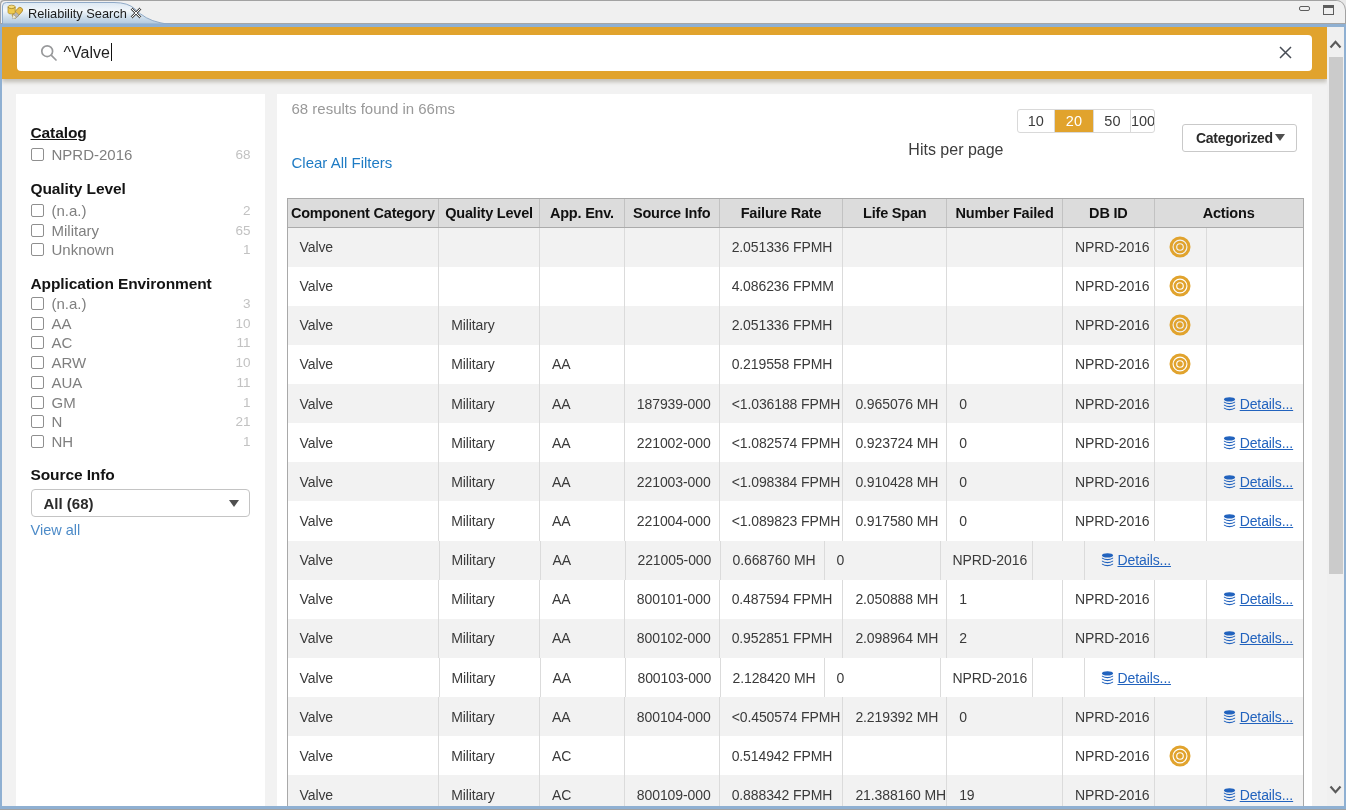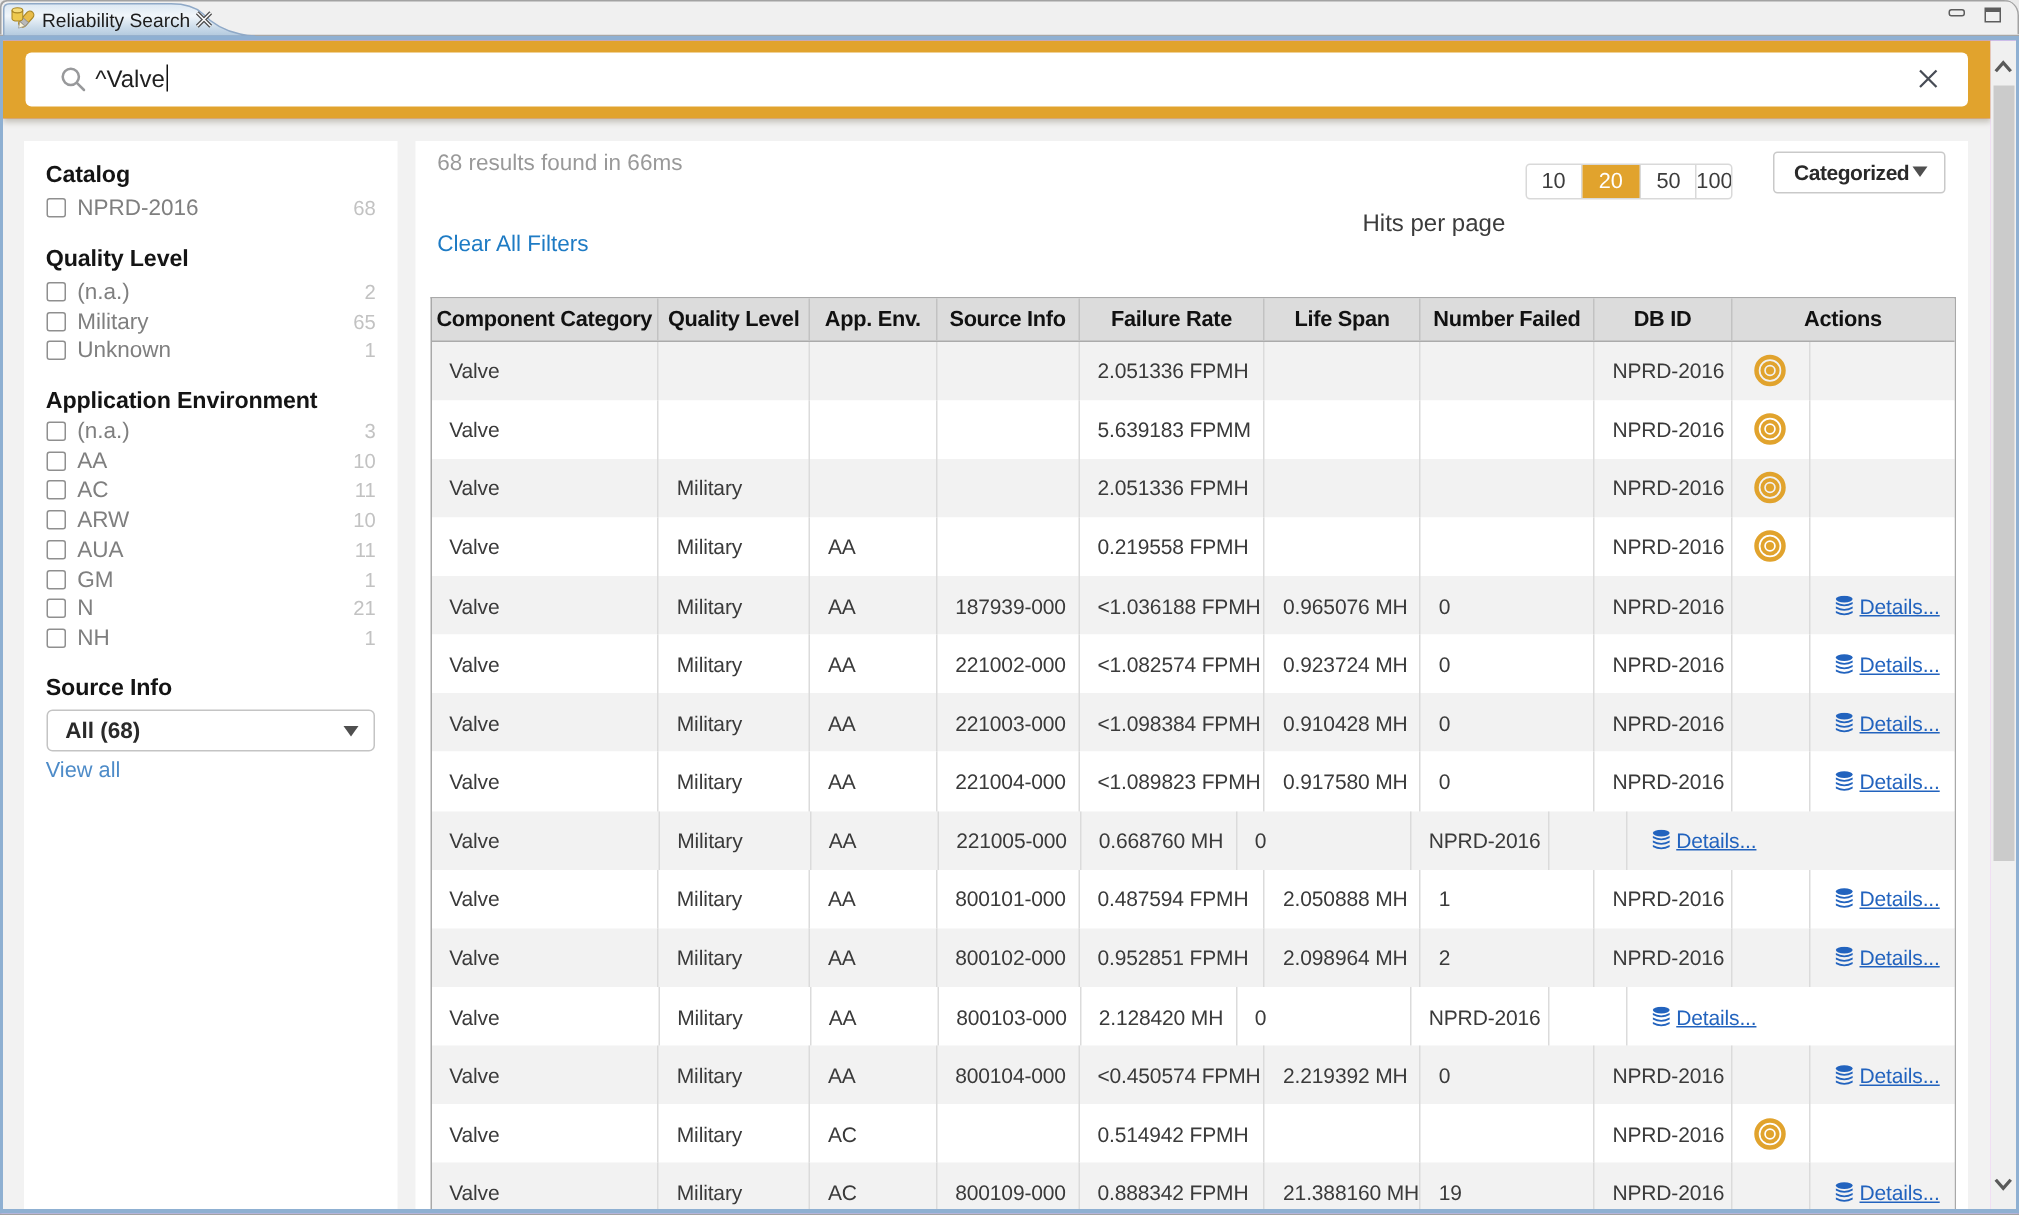--- a/index.html
+++ b/index.html
@@ -37,21 +37,21 @@
 
   
   .page { position:absolute; top:52px; left:0; right:17px; bottom:0; background:#f2f2f2; }
   .card { position:absolute; top:15px; bottom:-2px; background:#fff; }
   .sidebar { left:13.5px; width:249px; }
   .main { left:274.5px; width:1035px; }
 
   
   .sb-inner { padding:15px 14px 0 15px; }
   .sb-h { font-size:15.5px; font-weight:bold; color:#141414; letter-spacing:-.1px; margin:16px 0 0; line-height:15px; }
-  .sb-h.first { margin-top:0; }
+  .sb-h.first { margin-top:16px;text-decoration:underline; }
   .sb-rows { list-style:none; margin-top:5px; }
   .sb-row { height:19.7px; display:flex; align-items:center; }
   .cbx { width:13px; height:13px; border:1px solid #8f8f8f; border-radius:2px; background:#fff;
     margin-right:8px; flex:none; }
   .sb-label { font-size:15px; color:#7f7f7f; white-space:nowrap; }
   .sb-count { margin-left:auto; font-size:13.5px; color:#c2c2c2; }
   .sb-select { margin-top:7px; height:27.5px; width:219px; border:1px solid #c4c4c4; border-radius:4px;
     background:#fff; display:flex; align-items:center; padding:0 10px 0 12px; }
   .sb-select-label { font-size:15px; font-weight:bold; color:#2a2a2a; }
   .dd-caret { margin-left:auto; width:0; height:0; border-left:5.5px solid transparent;
@@ -61,21 +61,21 @@
   
   .summary { position:absolute; left:15px; top:6px; font-size:15px; color:#999; }
   .clearfilters { position:absolute; left:15px; top:60px; font-size:15px; color:#1e7bc4; }
   .hits-label { position:absolute; right:308px; top:19px; font-size:16px; color:#3c3c3c;margin-top:28px; }
   .hits-group { position:absolute; left:740.5px; top:14.5px; height:24.5px; display:flex;
     border:1px solid #d9d9d9; border-radius:3px; overflow:hidden; background:#fff; }
   .hits-opt { font-size:14.5px; color:#3c3c3c; display:flex; align-items:center; justify-content:center;
     border-right:1px solid #d9d9d9; }
   .hits-opt:last-child { border-right:none; }
   .hits-opt.sel { background:#e1a32d; color:#fff; }
-  .sort-dd { position:absolute; left:905.5px; top:7px; width:115px; height:27.5px; background:#fff;
+  .sort-dd { position:absolute; left:905.5px; top:30px; width:115px; height:27.5px; background:#fff;
     border:1px solid #c9c9c9; border-radius:3px; display:flex; align-items:center; padding:0 11px 0 13px; }
   .sort-label { font-size:14px; font-weight:bold; color:#2a2a2a; letter-spacing:-.3px; }
 
   
   .tbl { position:absolute; left:10px; top:103.5px; width:1017px;
     border:1px solid #a9a9a9; border-bottom:none; }
   .thead { display:flex; height:29px; background:#dcdcdc; border-bottom:1px solid #ababab; }
   .th { font-size:14.5px; font-weight:bold; color:#111; display:flex; align-items:center;
     justify-content:center; border-right:1px solid #c2c2c2; white-space:nowrap; letter-spacing:-.2px; }
   .th:last-child { border-right:none; }
@@ -266,21 +266,21 @@
                     <circle cx="11" cy="11" r="2.7" fill="#e1a32d"></circle>
                   </svg>
                 </div>
                 <div class="td c-action" style="width: 96px;"></div>
               </div>
               <div class="trow even">
                 <div class="td" style="width: 152px;">Valve</div>
                 <div class="td" style="width: 101px;"></div>
                 <div class="td" style="width: 85px;"></div>
                 <div class="td" style="width: 95px;"></div>
-                <div class="td" style="width: 124px;">5.639183 FPMM</div>
+                <div class="td" style="width: 124px;">4.086236 FPMM</div>
                 <div class="td" style="width: 104px;"></div>
                 <div class="td" style="width: 116px;"></div>
                 <div class="td" style="width: 92px;">NPRD-2016</div>
                 <div class="td c-icon" style="width: 52px; padding: 0px;">
                   <svg class="bullseye" width="22" height="22" viewBox="0 0 22 22">
                     <circle cx="11" cy="11" r="9" fill="none" stroke="#e1a32d" stroke-width="3"></circle>
                     <circle cx="11" cy="11" r="5.1" fill="none" stroke="#e1a32d" stroke-width="2.5"></circle>
                     <circle cx="11" cy="11" r="2.7" fill="#e1a32d"></circle>
                   </svg>
                 </div>

